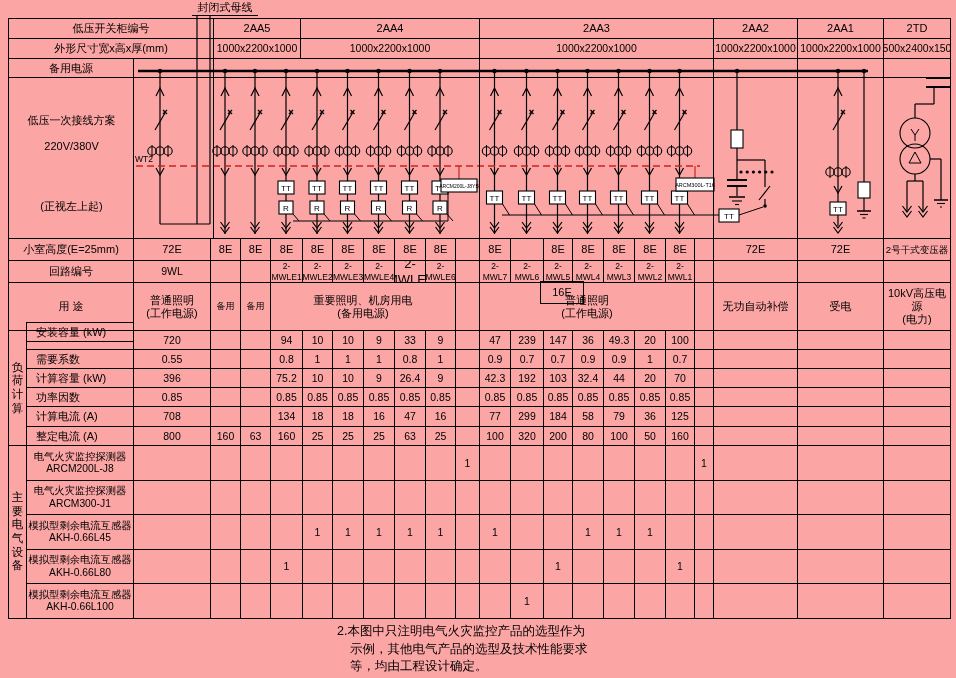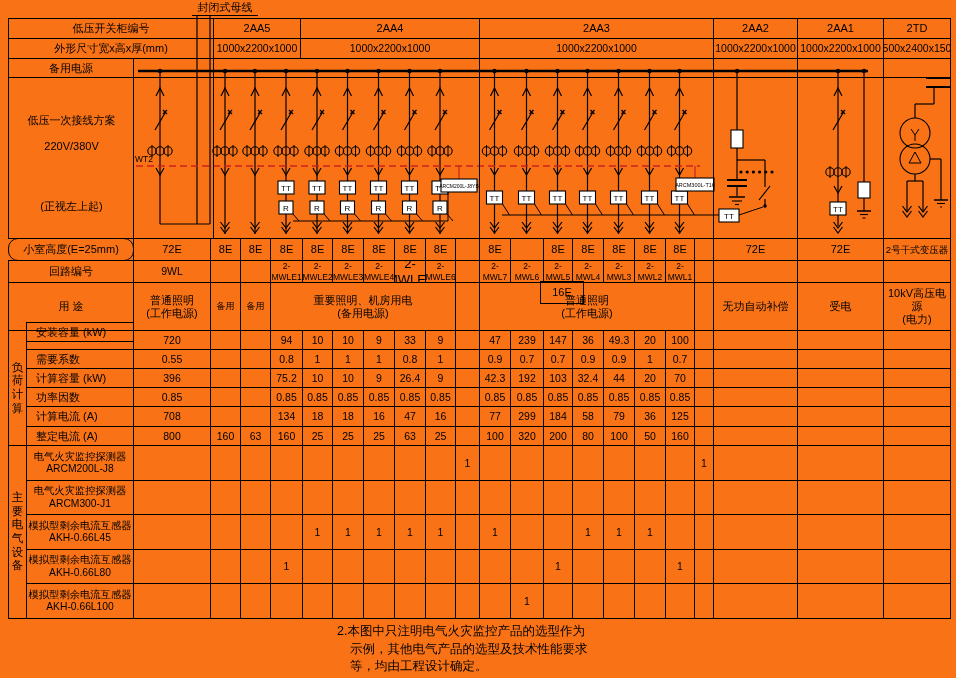--- a/index.html
+++ b/index.html
@@ -1,16 +1,16 @@
 <!DOCTYPE html>
 <html><head>
 <meta charset="utf-8">
 <style>
   html,body{margin:0;padding:0;background:#fff;}
-  #page{position:relative;width:956px;height:678px;background:#f97316;overflow:hidden;
+  #page{position:relative;width:956px;height:678px;background:#fca5a5;overflow:hidden;
         font-family:"Liberation Sans",sans-serif;color:#000;}
   .c{position:absolute;border:1px solid #000;box-sizing:border-box;display:flex;
      align-items:center;justify-content:center;text-align:center;font-size:11px;
      line-height:1.18;white-space:pre-line;overflow:hidden;}
   .l{justify-content:flex-start;text-align:left;padding-left:9px;}
   .t{position:absolute;white-space:pre-line;}
   #schsvg{position:absolute;left:0;top:0;pointer-events:none;}
   .note{position:absolute;font-size:12.5px;line-height:17.5px;white-space:pre-line;}
 </style>
 </head>
@@ -402,21 +402,21 @@
       <div class="c" style="left: 213px; top: 77px; width: 267px; height: 162px;"></div>
       <div class="c" style="left: 479px; top: 58px; width: 235px; height: 20px;"></div>
       <div class="c" style="left: 479px; top: 77px; width: 235px; height: 162px;"></div>
       <div class="c" style="left: 713px; top: 58px; width: 85px; height: 20px;"></div>
       <div class="c" style="left: 713px; top: 77px; width: 85px; height: 162px;"></div>
       <div class="c" style="left: 797px; top: 58px; width: 87px; height: 20px;"></div>
       <div class="c" style="left: 797px; top: 77px; width: 87px; height: 162px;"></div>
       <div class="c" style="left: 883px; top: 58px; width: 68px; height: 20px;"></div>
       <div class="c" style="left: 883px; top: 77px; width: 68px; height: 162px;"></div>
       <div class="c" style="left: 8px; top: 77px; width: 126px; height: 162px;"><div class="t" style="left: 0px; top: 36px; width: 125px; text-align: center; font-size: 11px;">低压一次接线方案</div><div class="t" style="left: 0px; top: 62px; width: 125px; text-align: center; font-size: 11px;">220V/380V</div><div class="t" style="left: 0px; top: 122px; width: 125px; text-align: center; font-size: 11px;">(正视左上起)</div></div>
-      <div class="c" style="left: 8px; top: 238px; width: 126px; height: 23px; border-radius: 10px;">小室高度(E=25mm)</div>
+      <div class="c" style="left: 8px; top: 238px; width: 126px; height: 23px;">小室高度(E=25mm)</div>
       <div class="c" style="left: 8px; top: 260px; width: 126px; height: 23px;">回路编号</div>
       <div class="c" style="left: 133px; top: 238px; width: 78px; height: 23px; font-size: 11px;">72E</div>
       <div class="c" style="left: 133px; top: 260px; width: 78px; height: 23px; font-size: 10.5px;">9WL</div>
       <div class="c" style="left: 210px; top: 238px; width: 31px; height: 23px; font-size: 11px;">8E</div>
       <div class="c" style="left: 210px; top: 260px; width: 31px; height: 23px; font-size: 8.5px;"></div>
       <div class="c" style="left: 240px; top: 238px; width: 31px; height: 23px; font-size: 11px;">8E</div>
       <div class="c" style="left: 240px; top: 260px; width: 31px; height: 23px; font-size: 8.5px;"></div>
       <div class="c" style="left: 270px; top: 238px; width: 33px; height: 23px; font-size: 11px;">8E</div>
       <div class="c" style="left: 270px; top: 260px; width: 33px; height: 23px; font-size: 8.5px;">2-MWLE1</div>
       <div class="c" style="left: 302px; top: 238px; width: 31px; height: 23px; font-size: 11px;">8E</div>

